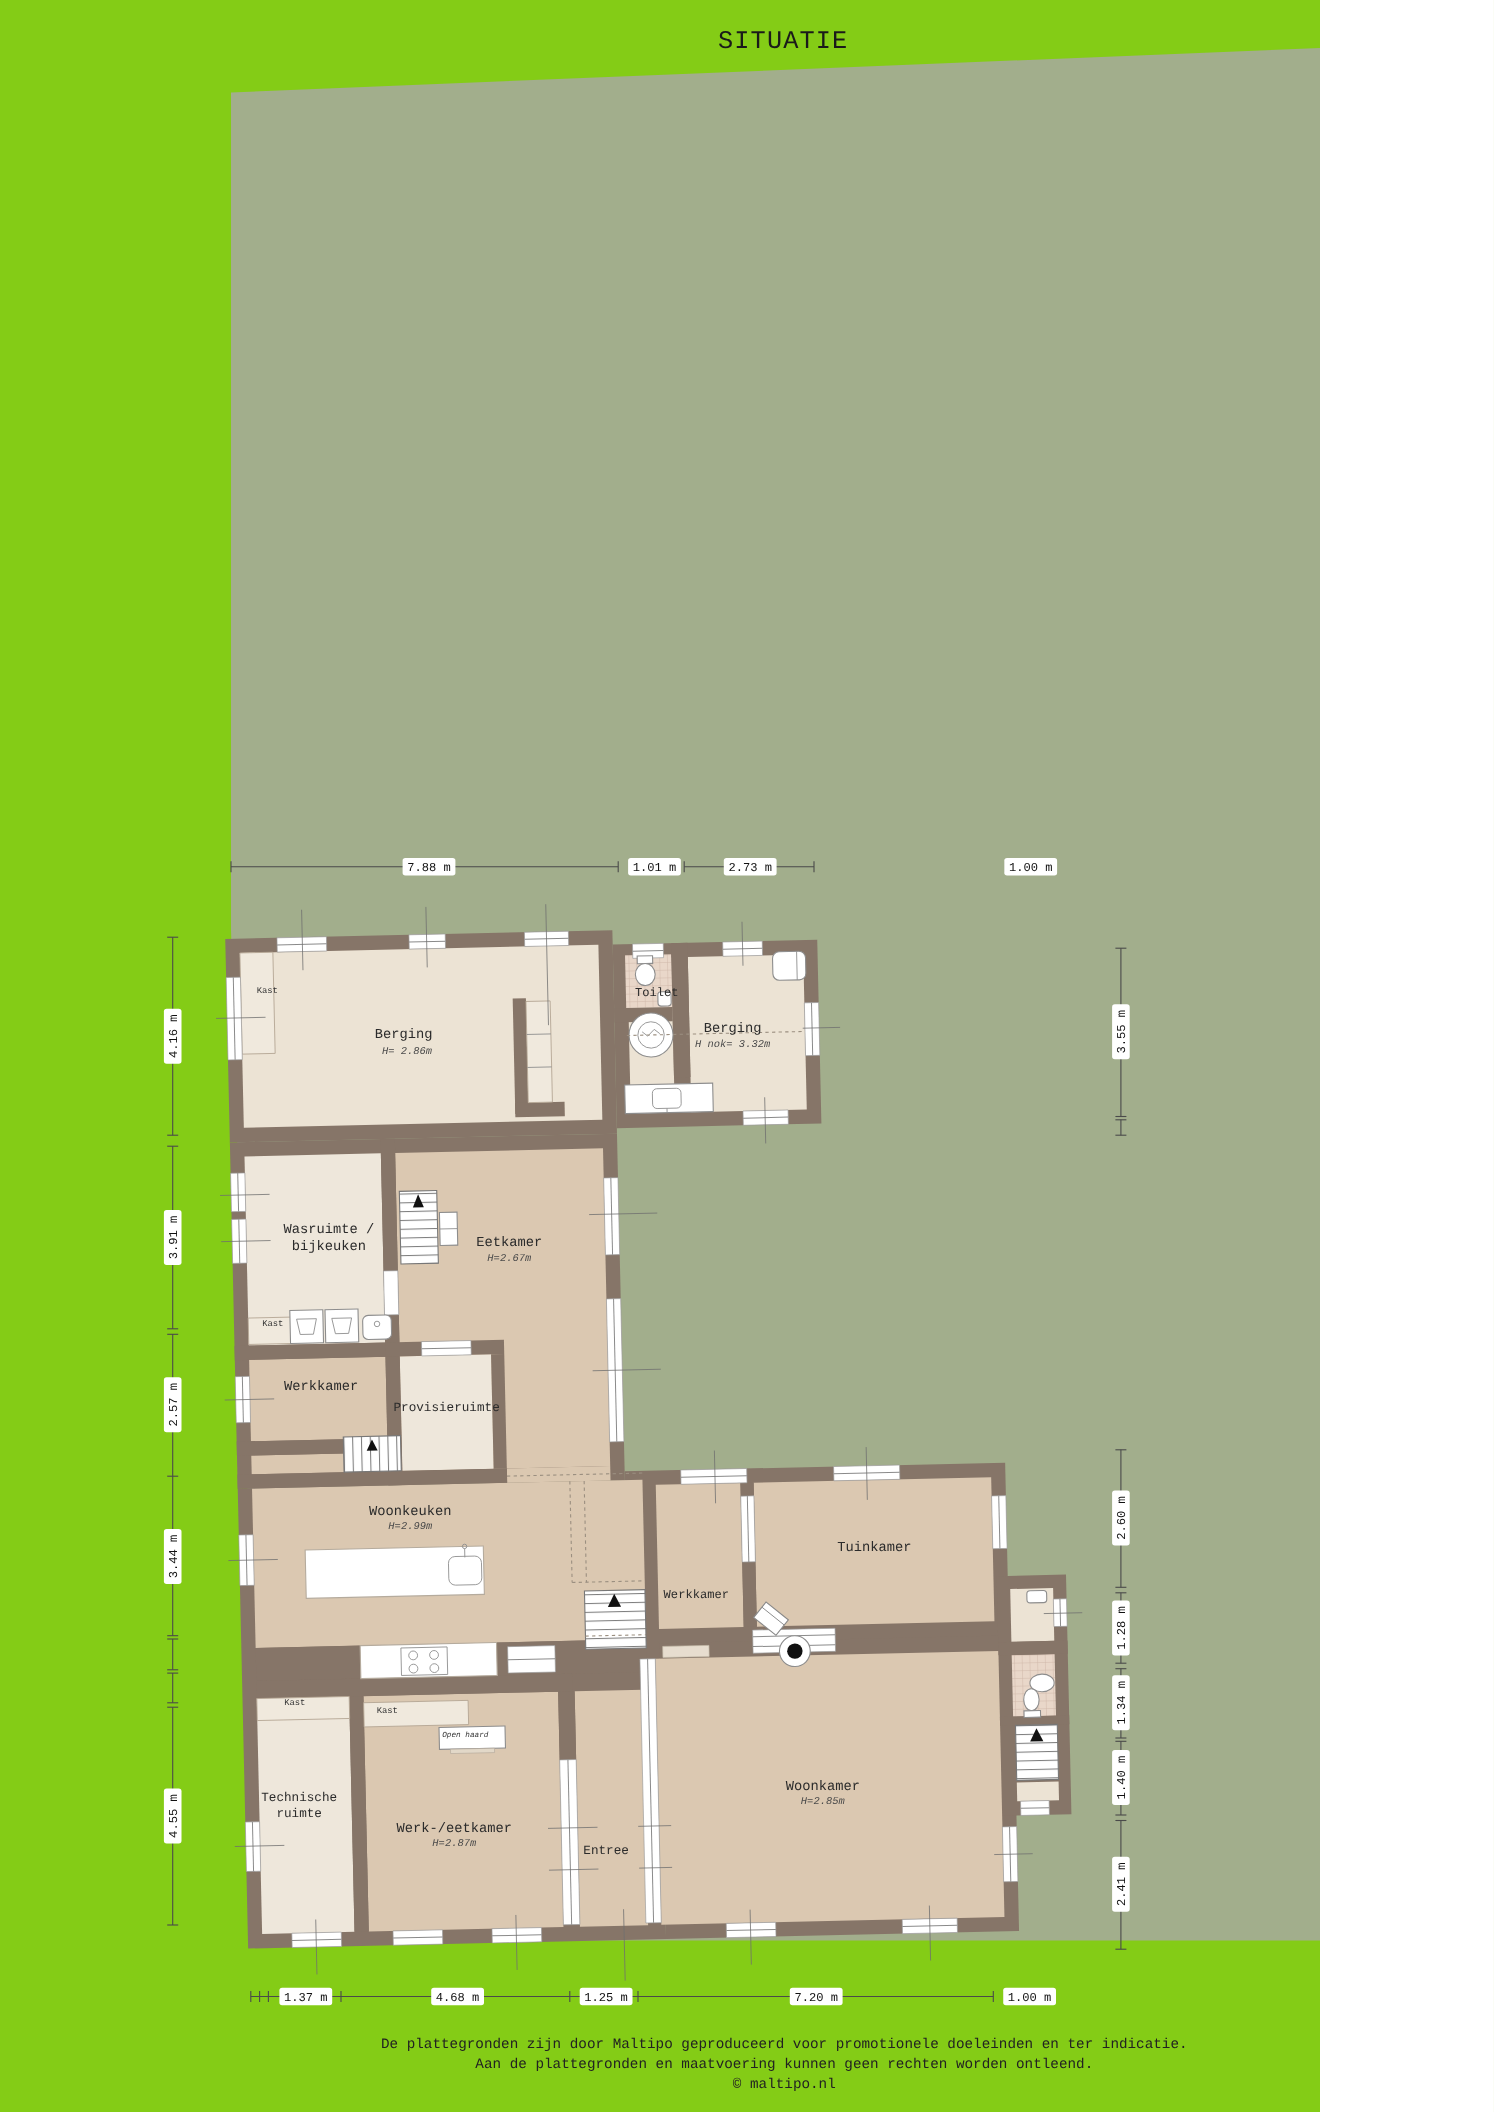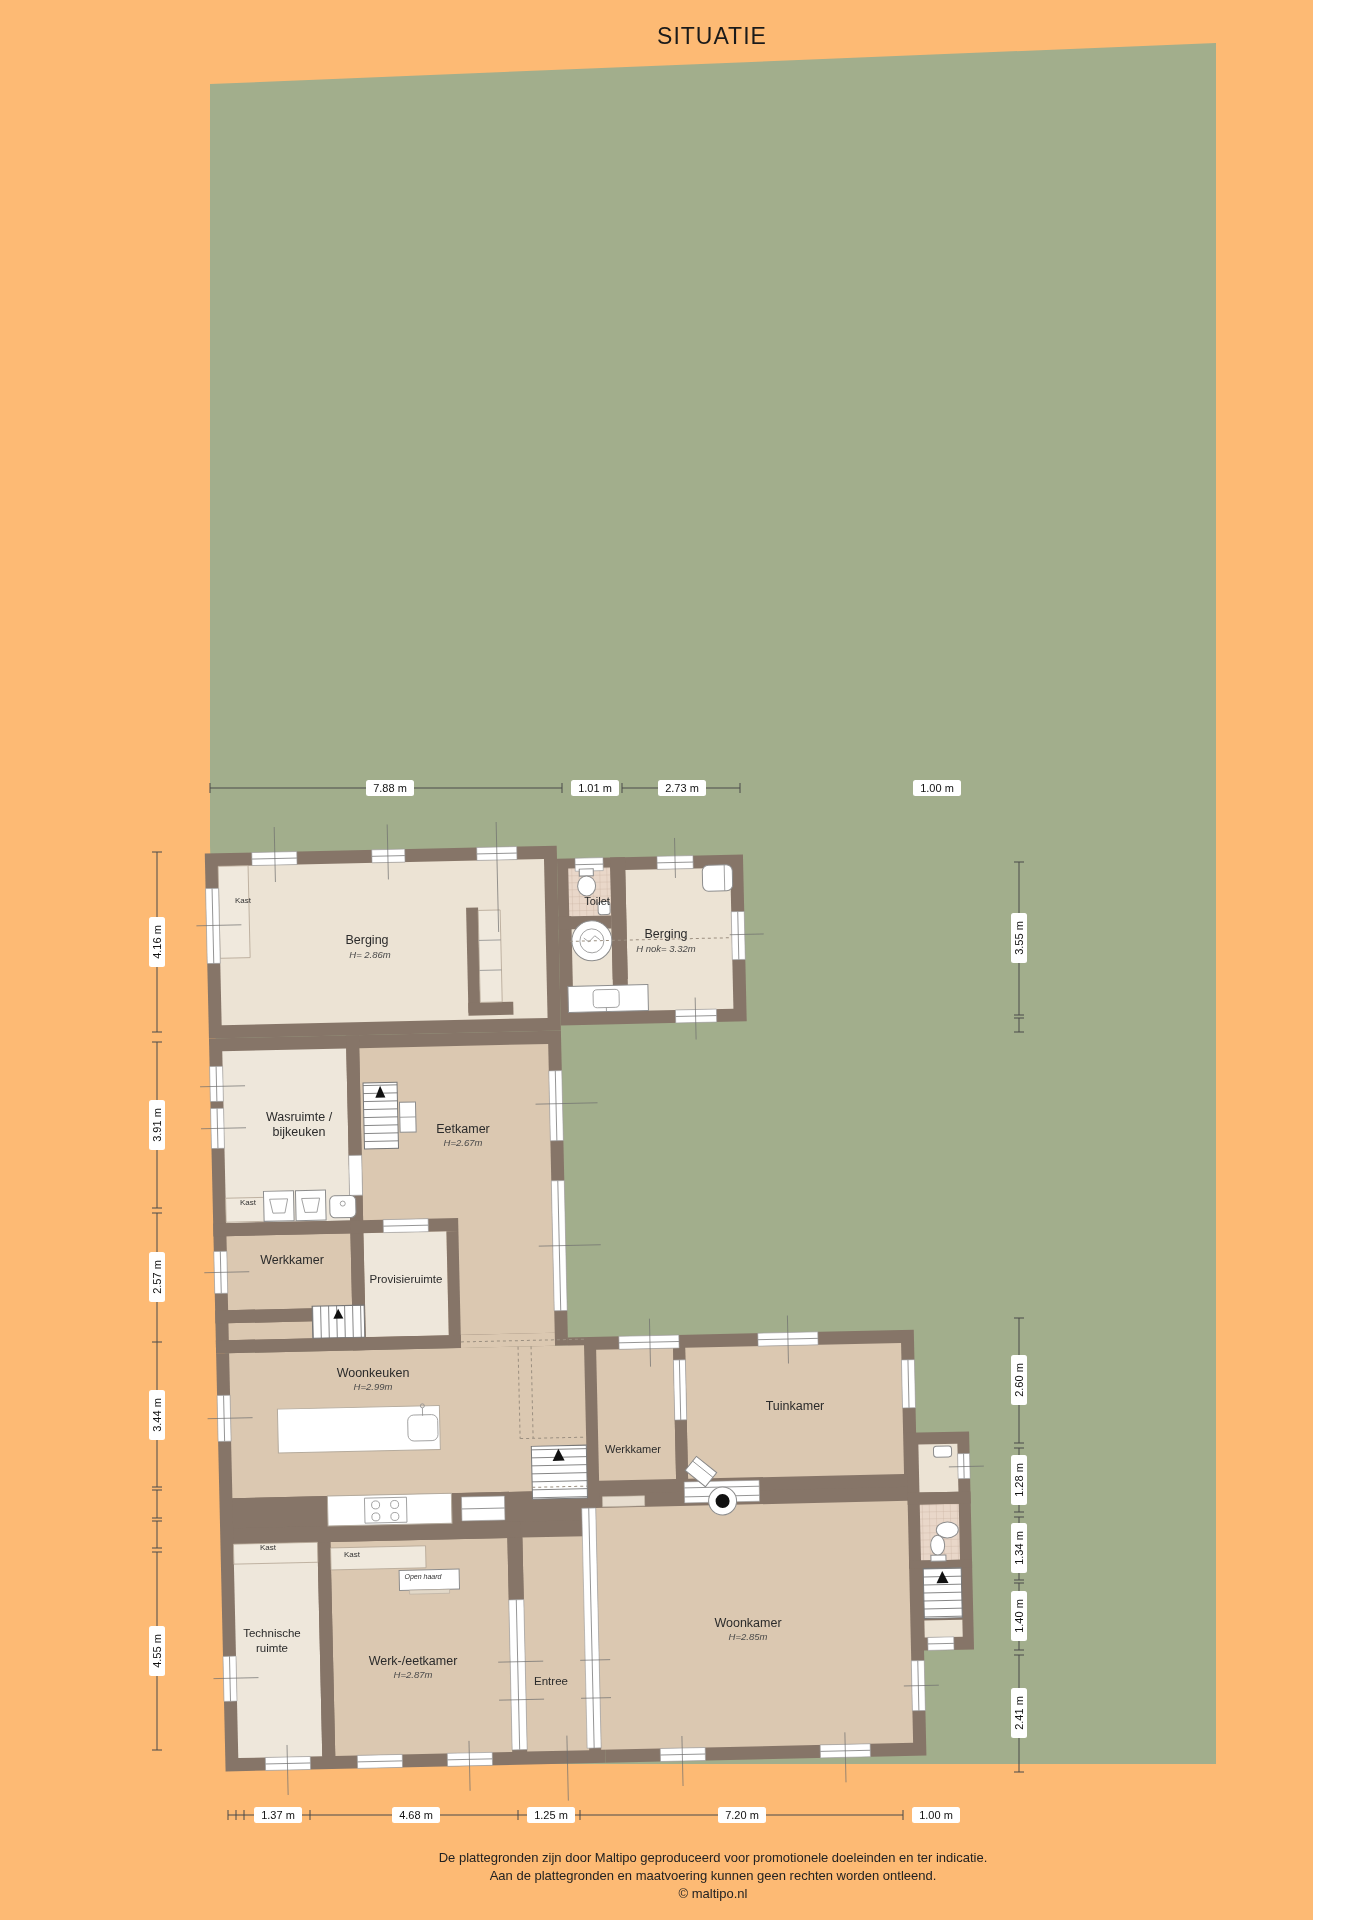--- a/index.html
+++ b/index.html
@@ -1,17 +1,17 @@
 <!DOCTYPE html>
 <html><head>
 <meta charset="utf-8">
 <style>
   html,body{margin:0;padding:0;background:#fff;}
-  .page{position:relative;width:1313px;height:1920px;background:#fdba74;overflow:hidden;
-        font-family:Liberation Sans, sans-serif;}
+  .page{position:relative;width:1200px;height:1920px;background:#84cc16;overflow:hidden;
+        font-family:Liberation Mono, monospace;}
   svg{display:block}
   text{text-anchor:middle;}
   .t-title{font-size:23px;fill:#1a1a1a;letter-spacing:1px;}
   .t-room{font-size:12.5px;fill:#2b2b2b;}
   .t-sub{font-size:9.5px;font-style:italic;fill:#4a4a4a;}
   .t-small{font-size:8px;fill:#333;}
   .t-tiny{font-size:7px;font-style:italic;fill:#333;}
   .t-dim{font-size:11px;fill:#111;}
   .t-footer{font-size:13px;fill:#222;}
   .wall{fill:#867568;}

